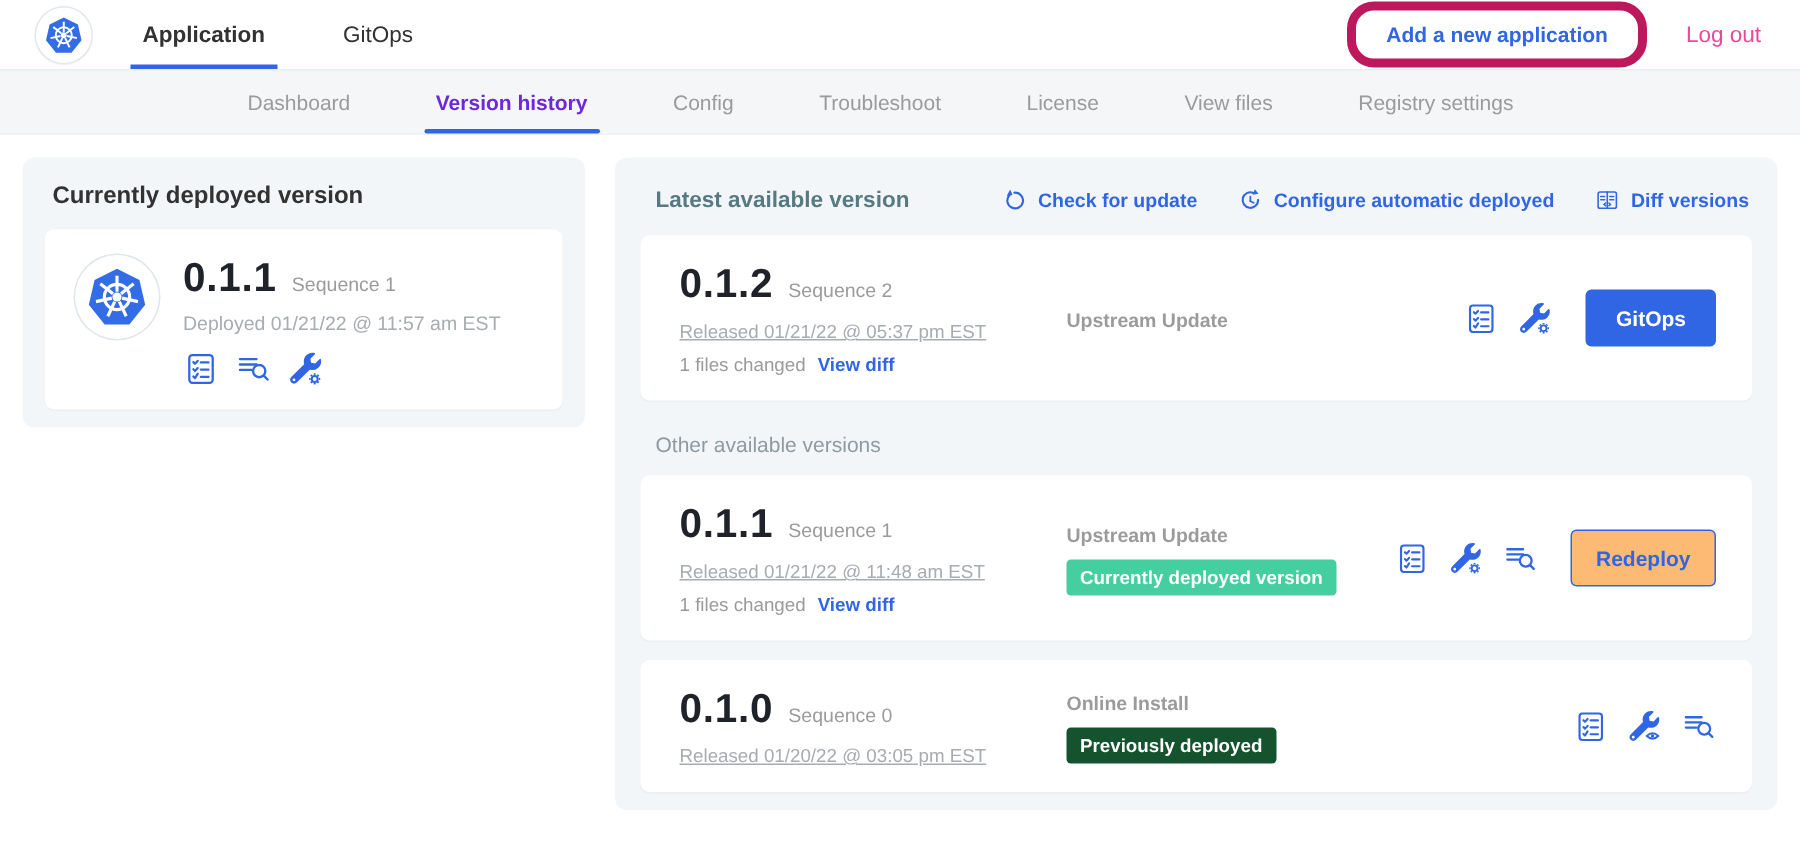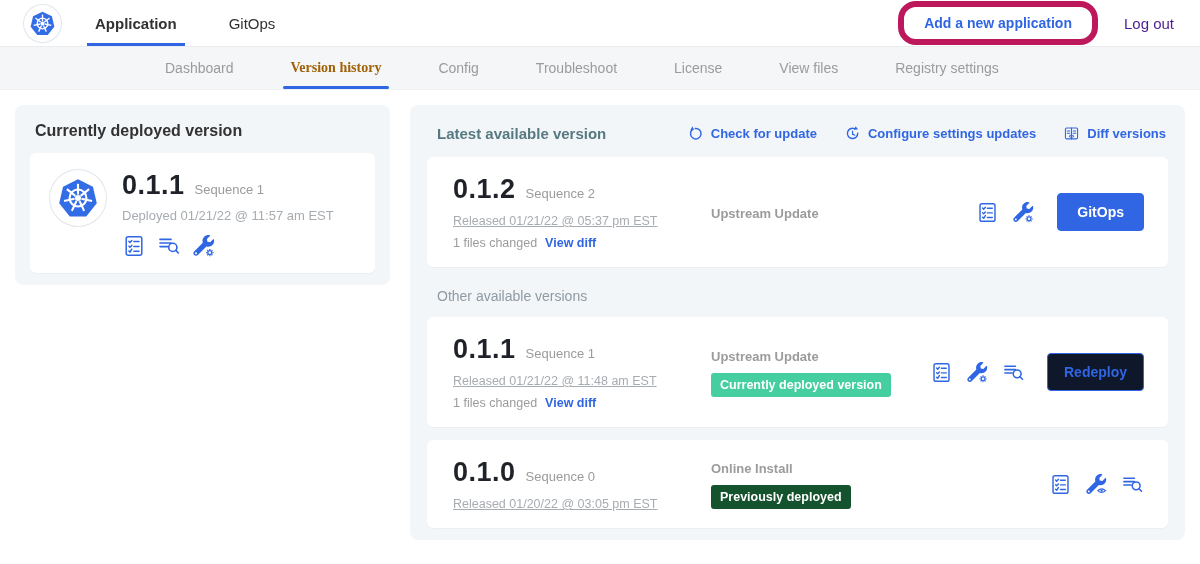--- a/index.html
+++ b/index.html
@@ -15,29 +15,29 @@
     display:flex; align-items:center; justify-content:center; }
   .topnav .tab { display:flex; align-items:center; padding:0 4px; margin-right:44px;
     font-size:15px; color:#323232; position:relative; cursor:pointer; }
   .topnav .tab.active { font-weight:700; }
   .topnav .tab.active::after { content:""; position:absolute; left:-4px; right:-4px;
     bottom:0; height:3px; background:#3066e3; }
   .topnav-right { margin-left:auto; display:flex; align-items:center; gap:26px; }
   .pill-btn { border:6px solid #be185d; color:#3066e3; background:#fff;
     font-size:14px; font-weight:700; padding:8px 20px; border-radius:18px;
     cursor:pointer; font-family:inherit; }
-  .logout { font-size:15px; color:#4c1d95; cursor:pointer; }
+  .logout { font-size:15px; color:#ec4899; cursor:pointer; }
 
   
   .subnav { height:44px; background:#f4f6f8; border-top:1px solid #e9edf0;
     border-bottom:1px solid #eef1f3; display:flex; align-items:stretch;
     padding-left:165px;text-align:right; }
   .subtab { display:flex; align-items:center; font-size:14px; color:#9b9b9b;
     margin-right:57px; position:relative; cursor:pointer; white-space:nowrap; }
-  .subtab.active { color:#a16207; font-weight:700;font-family:Liberation Serif, serif; }
+  .subtab.active { color:#6d28d9; font-weight:700; }
   .subtab.active::after { content:""; position:absolute; left:-8px; right:-8px;
     bottom:0; height:3px; background:#3066e3; border-radius:2px; }
 
   
   .content { display:flex; align-items:flex-start; gap:20px; padding:15px; }
   .panel { background:#f3f6f8; border-radius:8px; }
 
   .deployed-panel { width:375px; padding:17px 15px 12px 15px; }
   .deployed-title { font-size:16px; font-weight:700; color:#323232;
     padding:0 0 13px 5px; }
@@ -76,21 +76,21 @@
   .badge { display:inline-block; width:max-content; font-size:12.5px;
     font-weight:700; color:#fff; padding:5px 9px; border-radius:3px; }
   .badge.green { background:#45cea0; }
   .badge.gray  { background:#14532d; }
   .vactions { margin-left:auto; display:flex; align-items:center; gap:13px; }
   .ci2 { width:23px; height:23px; color:#3066e3; cursor:pointer; flex:0 0 auto; }
   .btn { font-family:inherit; font-size:14px; font-weight:700; border-radius:4px;
     cursor:pointer; margin-left:9px; }
   .btn.primary { background:#3066e3; color:#fff; border:1px solid #3066e3;
     padding:10px 19px; }
-  .btn.outline { background:#0f172a; color:#3066e3; border:1px solid #3066e3;
+  .btn.outline { background:#fdba74; color:#3066e3; border:1px solid #3066e3;
     padding:10px 16px; }
   .other-title { font-size:14px; color:#8f9aa3; font-weight:500;
     margin:21px 0 3px 10px; }
 </style>
 </head>
 <body>
 
 <svg width="0" height="0" style="position:absolute">
   <defs>
     <g id="g-k8s">
@@ -255,21 +255,21 @@
         <div class="action-link">
           <svg class="ai">
               <use href="#i-refresh"></use>
             </svg>
           <span>Check for update</span>
         </div>
         <div class="action-link">
           <svg class="ai">
               <use href="#i-clock-auto"></use>
             </svg>
-          <span>Configure settings updates</span>
+          <span>Configure automatic deployed</span>
         </div>
         <div class="action-link">
           <svg class="ai">
               <use href="#i-diff"></use>
             </svg>
           <span>Diff versions</span>
         </div>
       </div>
     </div>
 

